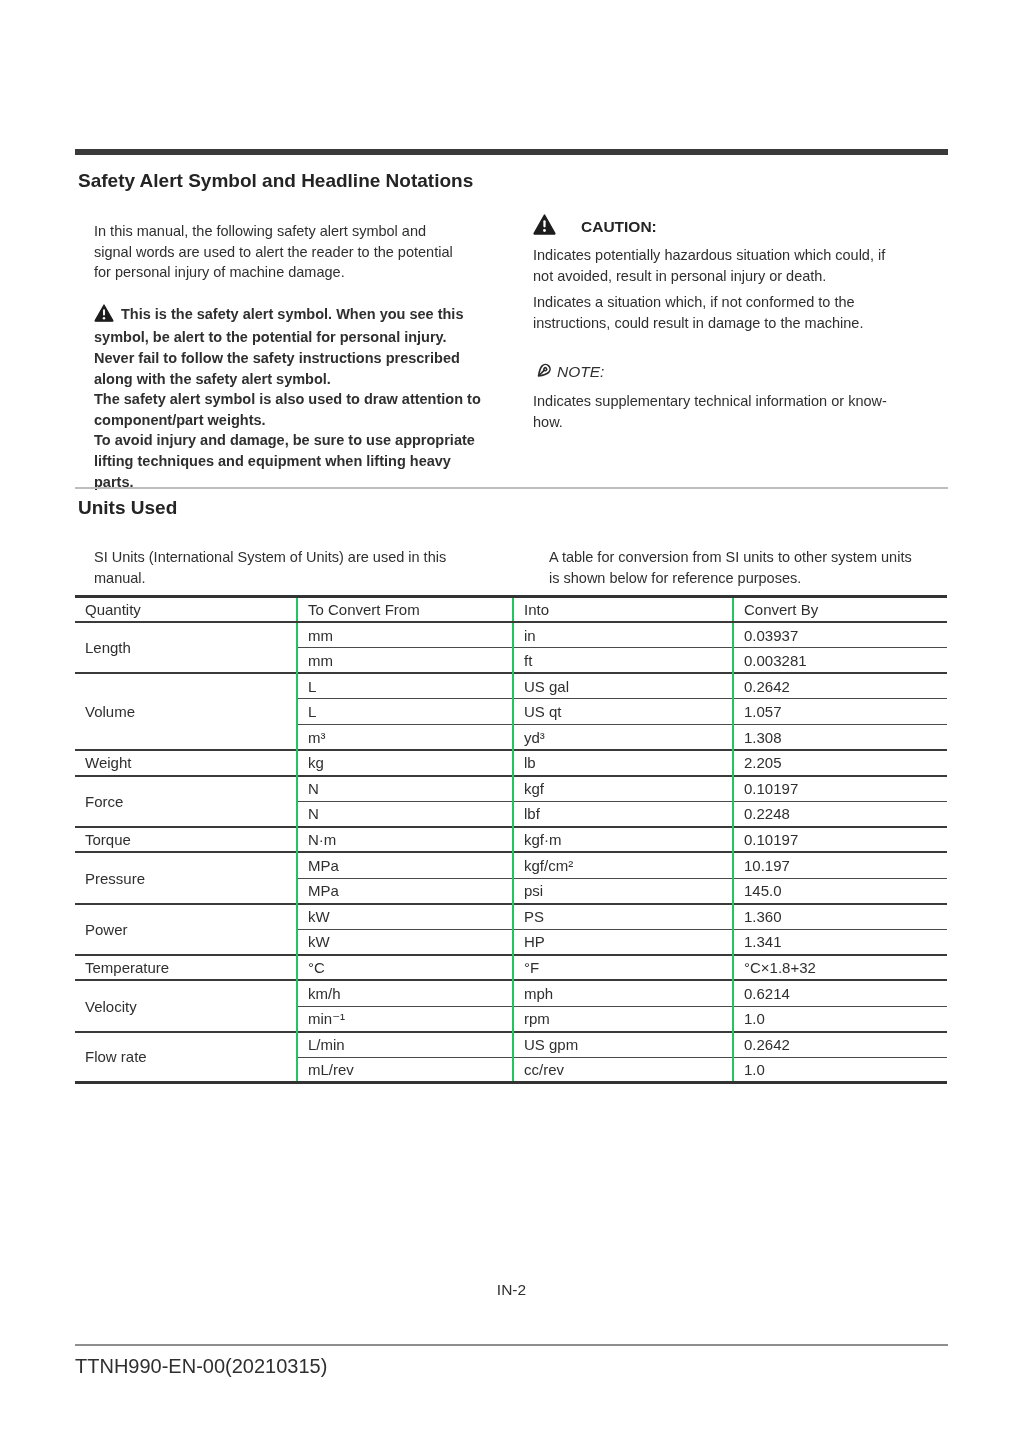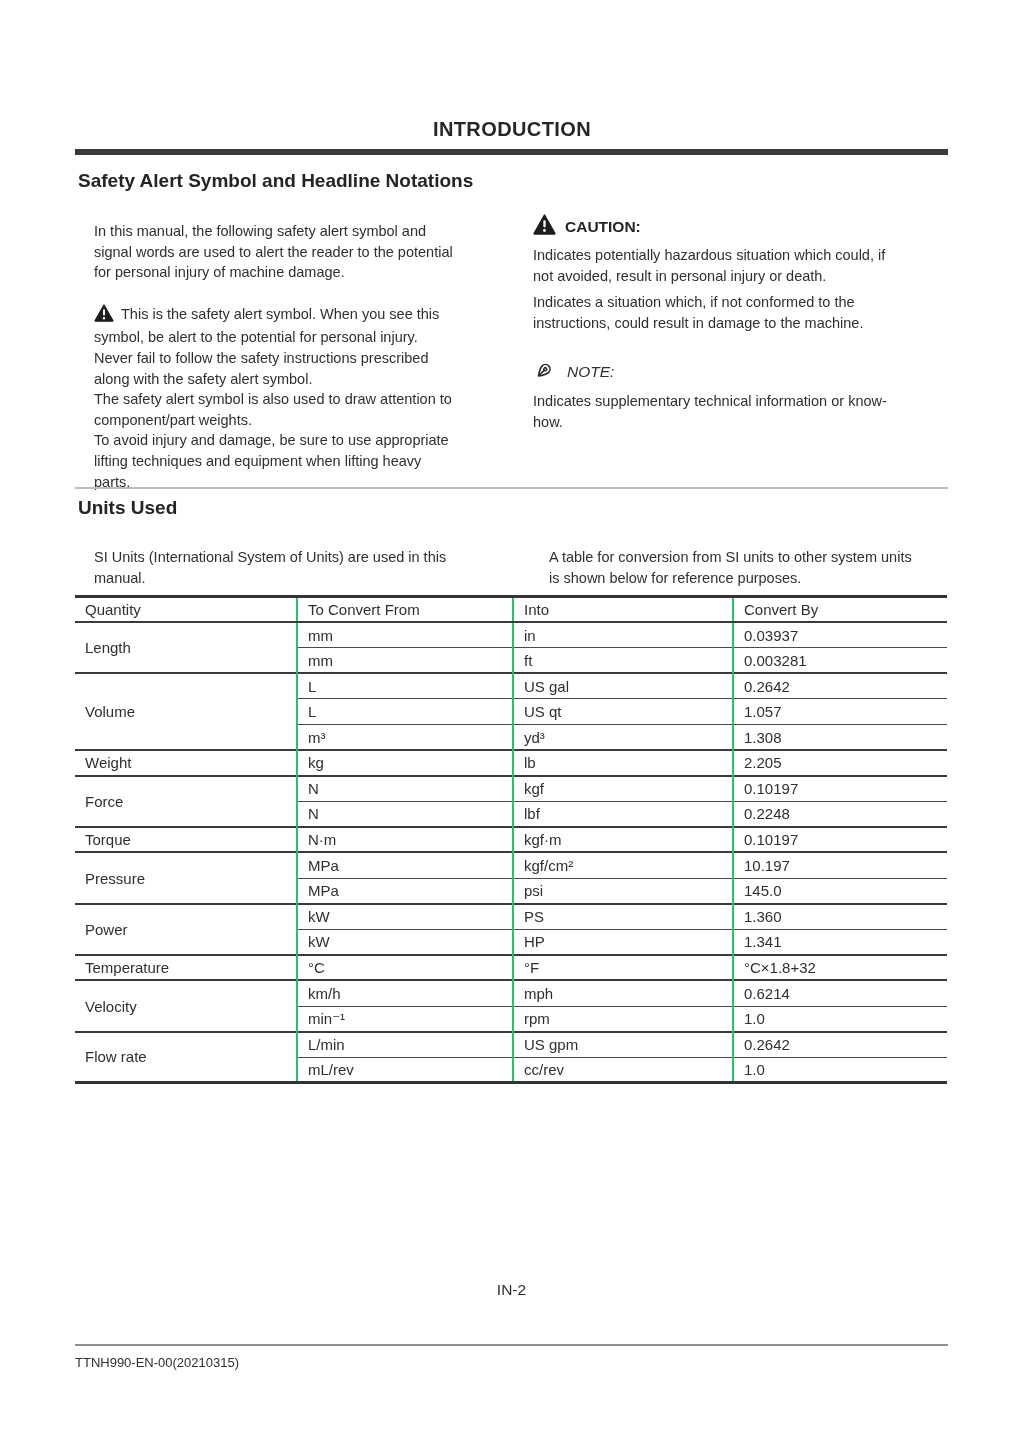--- a/index.html
+++ b/index.html
@@ -22,55 +22,54 @@
   .safety-section { position:absolute; top:170px; left:78px; width:886px; height:318px; }
   .units-section  { position:absolute; top:497px; left:78px; width:886px; height:100px; }
 
   .col-left  { position:absolute; top:35px; left:0px;   width:447px; }
   .col-right { position:absolute; top:44px; left:455px; width:440px; }
   .units-left  { position:absolute; top:34px; left:0px;   width:447px; }
   .units-right { position:absolute; top:34px; left:455px; width:440px; }
 
   .body-text { margin:16px; font-size:14.5px; line-height:20.6px; white-space:pre-line; color:#2f2f2f; }
   .sym-para { margin-top:21px; white-space:normal; }
-  .sym-para .wrap { white-space:pre-line; }
-
-  .alert-head { display:flex; align-items:center; gap:9px; margin:0; }
+  .sym-para .wrap { white-space:pre-line;font-weight:bold; }
+
+  .alert-head { display:flex; align-items:center; gap:25px; margin:0; }
   .alert-label { font-weight:bold; font-size:15.5px; color:#242424; }
   .alert-body { margin:6px 0 0 0; }
   .important-label { font-weight:bold; font-size:15.5px; color:#242424; margin:22px 0 0 0; }
-  .note-head { display:flex; align-items:center; gap:10px; margin:25px 0 0 0; }
+  .note-head { display:flex; align-items:center; gap:0; margin:25px 0 0 0; }
   .note-label { font-style:italic; font-size:15.5px; color:#2f2f2f; }
 
   .tri-icon { display:inline-block; vertical-align:-3px; margin-right:7px; }
 
   .mid-rule { position:absolute; top:487px; left:75px; width:873px; border-top:2px solid #bdbdbd; }
 
   .table-wrap { position:absolute; top:595px; left:75px; }
   table.conv { border-collapse:collapse; width:872px; table-layout:fixed;
                border-top:3px solid #333333; border-bottom:3px solid #333333; }
   table.conv th, table.conv td {
     font-size:15px; font-weight:normal; text-align:left; vertical-align:middle;
     height:25.6px; padding:0 4px 0 10px; color:#2f2f2f;
   }
   table.conv thead th { border-bottom:2px solid #3a3a3a; }
   .c2, .c3, .c4 { border-left:2px solid #22c55e; }
   tr.gfirst > td { border-top:2.5px solid #3a3a3a; }
   tr.grest  > td { border-top:1.5px solid #4a4a4a; }
 
   .footer-rule { position:absolute; top:1344px; left:75px; width:873px; border-top:2px solid #8f8f8f; }
-  .footer-doc  { position:absolute; top:1355px; left:75px; font-size:13px; color:#2f2f2f; }
+  .footer-doc  { position:absolute; top:1355px; left:75px; font-size:20px; color:#2f2f2f; }
   .footer-page { position:absolute; top:1281px; left:75px; width:873px; text-align:center; font-size:15.5px; color:#2f2f2f; }
 </style>
 </head>
 <body>
 
 <div class="page">
 
-  <h1 class="page-title">INTRODUCTION</h1>
   <div class="title-rule"></div>
 
   <div class="safety-section">
     <h2 class="section-heading">Safety Alert Symbol and Headline Notations</h2>
 
     <div class="col-left">
       <p class="body-text">In this manual, the following safety alert symbol and
 signal words are used to alert the reader to the potential
 for personal injury of machine damage.</p>
       <p class="body-text sym-para"><span class="tri-icon"><svg width="20" height="18" viewBox="0 0 24 22">

